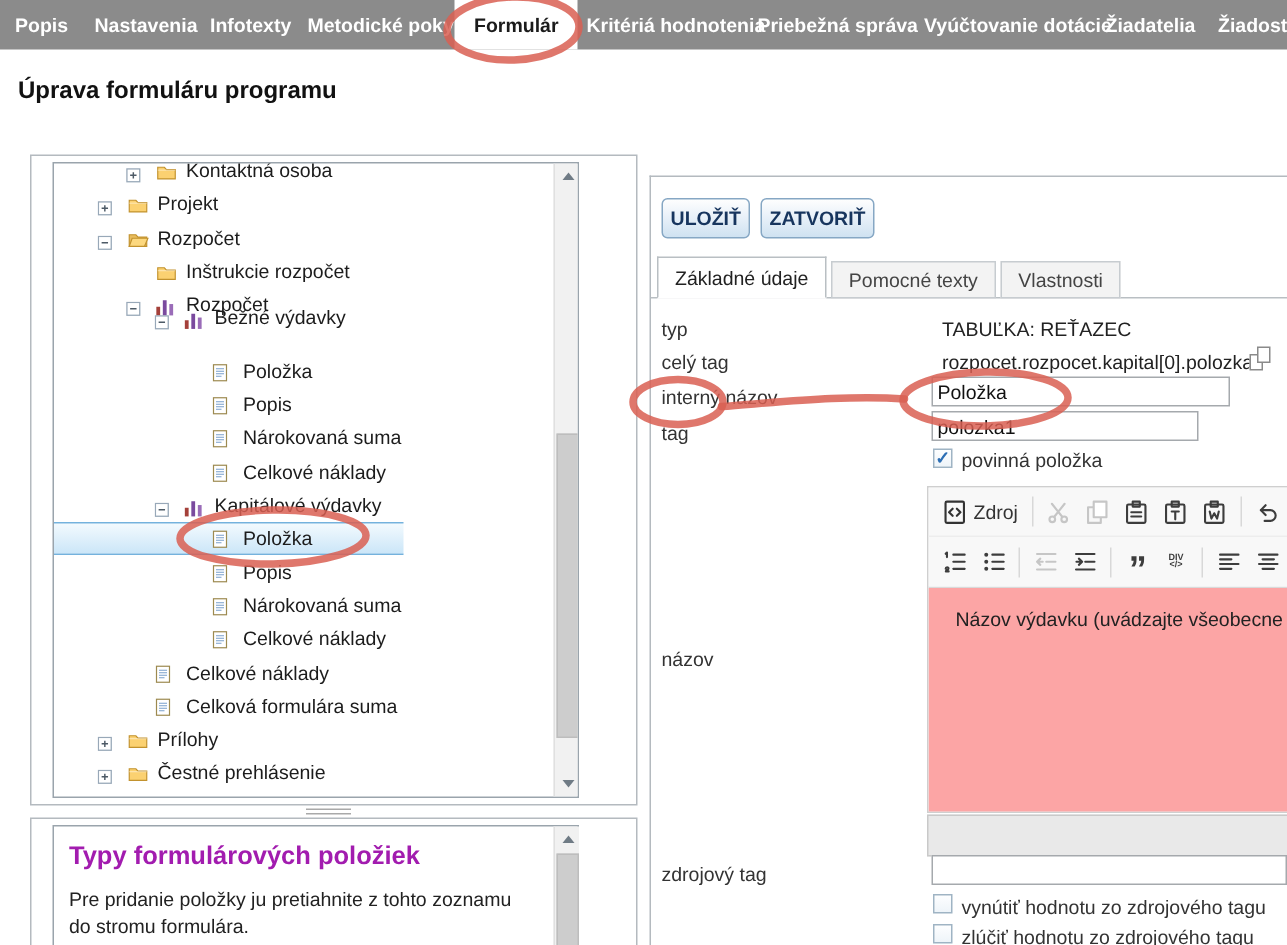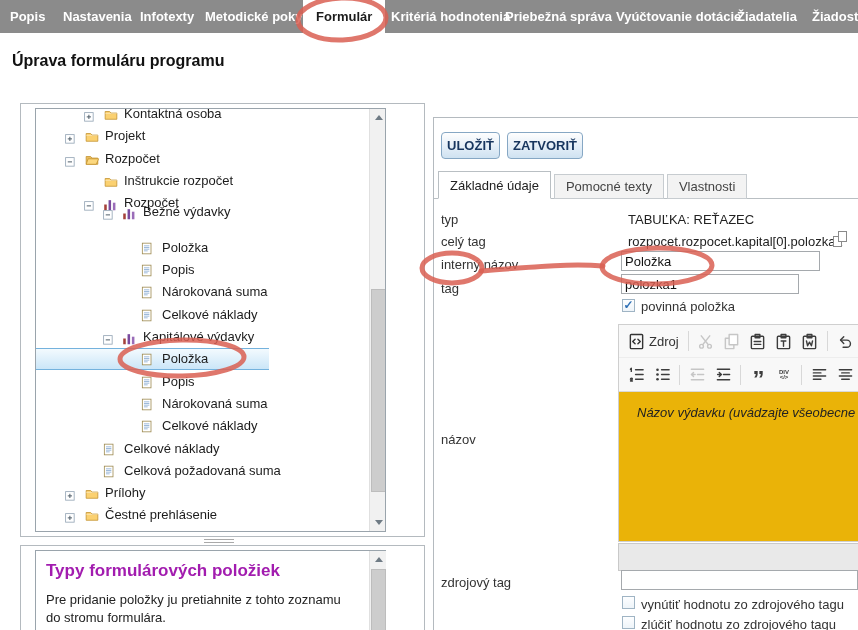--- a/index.html
+++ b/index.html
@@ -76,21 +76,21 @@
   .rte{position:absolute;left:184px;top:206px;width:242px;height:218px;border:1px solid #cfcfcf;background:#fff;overflow:hidden;}
   .rte-toolbar{display:flex;align-items:center;gap:4px;padding:0 6px;height:33px;background:#f8f8f8;white-space:nowrap;}
   .rte-toolbar.first{border-bottom:1px solid #ededed;}
   .rte-toolbar-wrap{border-bottom:1px solid #d9d9d9;}
   .tbtn{min-width:22px;height:24px;display:flex;align-items:center;justify-content:center;color:#3d3d3d;flex:none;}
   .tbtn.disabled{color:#c6c6c6;}
   .tbtn.src{gap:4px;padding:0 3px;font-size:13px;color:#333;}
   .tsep{width:1px;height:20px;background:#d8d8d8;flex:none;margin:0 2px;}
   .glyph-q{font-size:24px;font-weight:bold;line-height:10px;margin-top:10px;letter-spacing:-1px;}
   .divico{font-size:6px;font-weight:bold;line-height:5px;text-align:center;}
-  .rte-content{position:relative;height:151px;background:#eab308;font-size:13px;color:#222;font-style:italic;}
+  .rte-content{position:relative;height:151px;background:#fca5a5;font-size:13px;color:#222;}
   .rte-content span{position:absolute;left:18px;top:13px;white-space:nowrap;}
   .rte-bottom{position:absolute;left:184px;top:425px;width:242px;height:28px;background:#e9e9e9;border:1px solid #c9c9c9;}
 
   .anno{position:absolute;left:0;top:0;z-index:50;pointer-events:none;}
 </style>
 </head>
 <body>
 
 <div class="nav" id="nav">
     <span class="nav-item" style="left: 10px;">Popis</span>
@@ -247,21 +247,21 @@
               <rect x="2" y="1" width="13" height="16" fill="#fff" stroke="#9d8a50" stroke-width="1.2"></rect>
               <path d="M4.5 5h8M4.5 7.5h8M4.5 10h8M4.5 12.5h5.5" stroke="#7aa0cc" stroke-width="1.1"></path>
             </svg></span>
           <span class="lbl" style="left: 88px;">Celkové náklady</span>
         </div>
         <div class="trow" style="top: 351px;">
           <span class="tico" style="left: 67px;"><svg width="12" height="15" viewBox="0 0 18 18">
               <rect x="2" y="1" width="13" height="16" fill="#fff" stroke="#9d8a50" stroke-width="1.2"></rect>
               <path d="M4.5 5h8M4.5 7.5h8M4.5 10h8M4.5 12.5h5.5" stroke="#7aa0cc" stroke-width="1.1"></path>
             </svg></span>
-          <span class="lbl" style="left: 88px;">Celková požadovaná suma</span>
+          <span class="lbl" style="left: 88px;">Celková formulára suma</span>
         </div>
         <div class="trow" style="top: 373px;">
           <span class="texp" style="left: 29px;"><svg width="11" height="11" viewBox="0 0 18 18">
               <rect x="1" y="1" width="14" height="14" fill="#fff" stroke="#98a8b8" stroke-width="1.4"></rect>
               <path d="M4.5 8h7M8 4.5v7" stroke="#4d5a66" stroke-width="1.6"></path>
             </svg></span>
           <span class="tico" style="left: 48px;"><svg width="16" height="14" viewBox="0 0 18 18">
               <path d="M1.5 4.5v10h15v-8H9L7.2 4.5z" fill="#fbd171" stroke="#c2922e"></path>
               <path d="M1.5 7h15" stroke="#fff" opacity=".45"></path>
             </svg></span>

